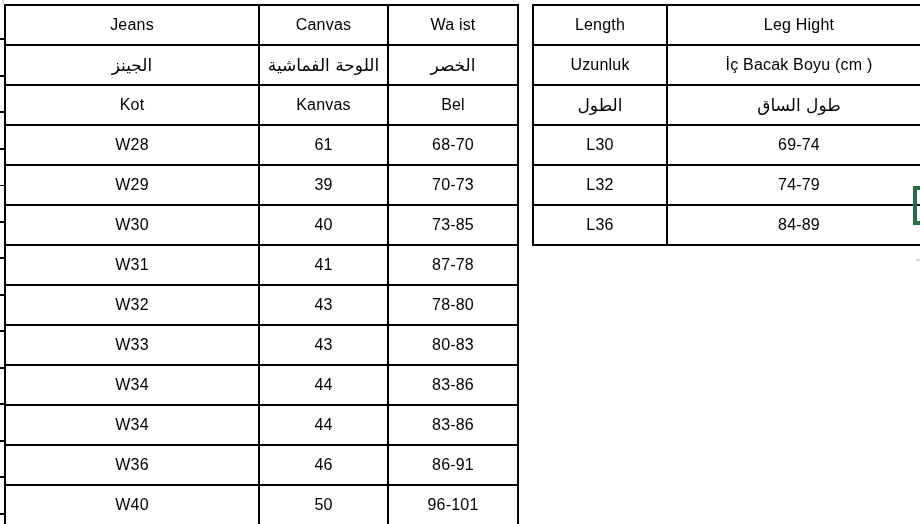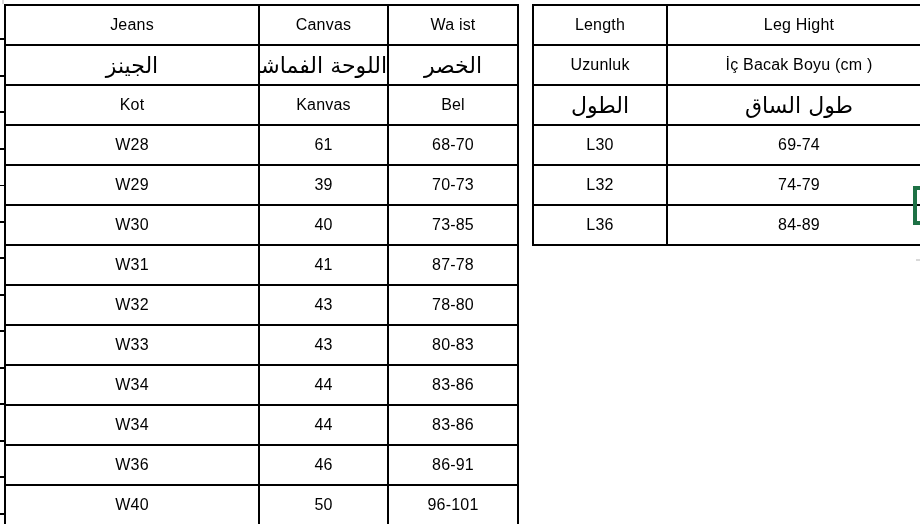--- a/index.html
+++ b/index.html
@@ -33,21 +33,21 @@
     font-size: 16px;
     letter-spacing: 0.2px;
     white-space: nowrap;
     overflow: hidden;
   }
   table.size-table tr {
     height: 40px;
   }
   table.size-table td.arabic {
     direction: rtl;
-    font-size: 22px;
+    font-size: 17px;
     font-family: "DejaVu Sans", sans-serif;
   }
   #left-table {
     left: 4px;
     top: 4px;
     width: 513px;
   }
   #right-table {
     left: 532px;
     top: 4px;

